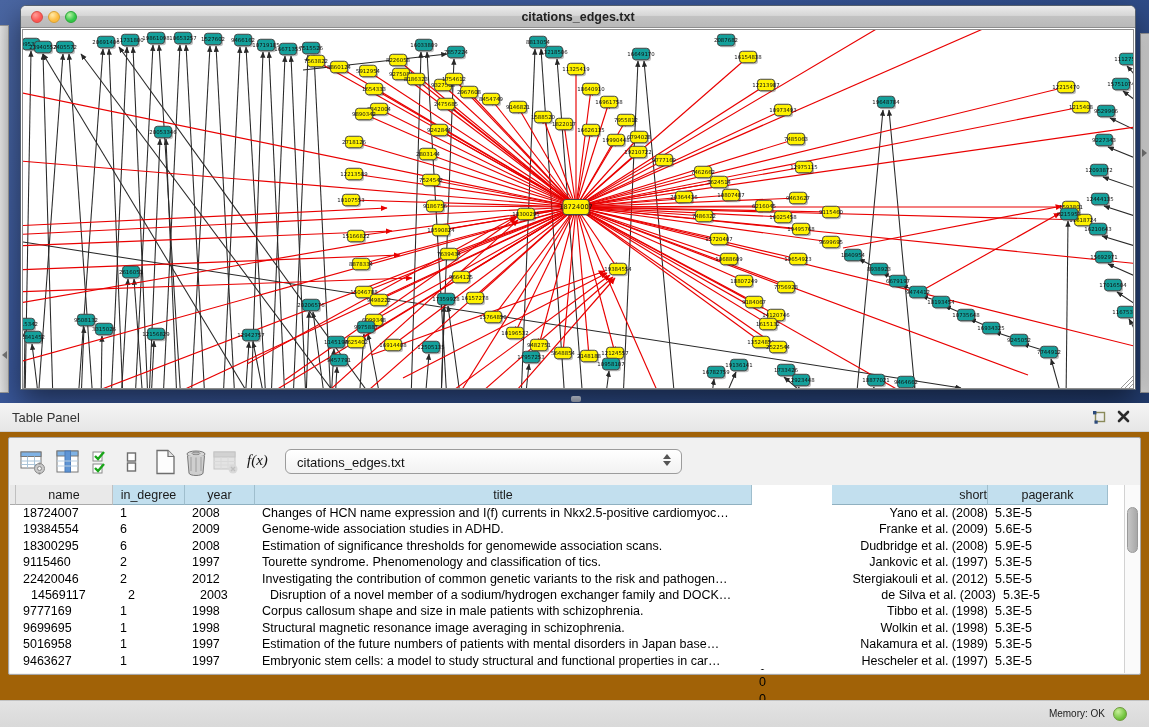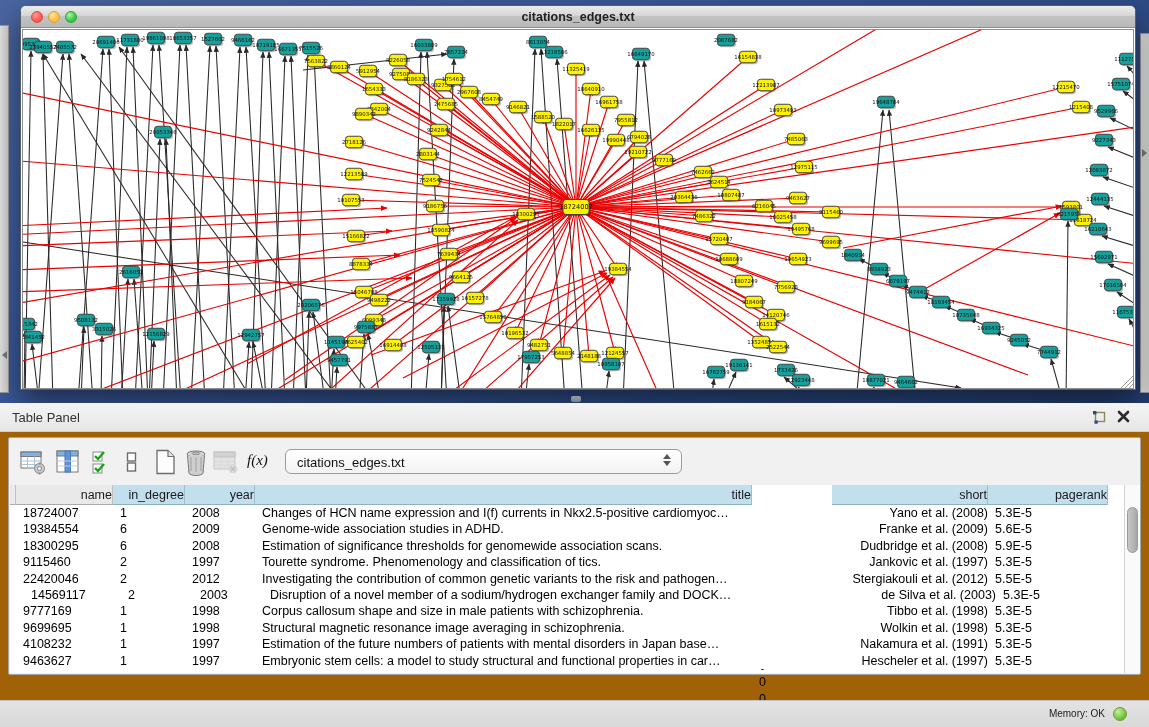--- a/index.html
+++ b/index.html
@@ -46,21 +46,21 @@
   .combo { position:absolute; left:276px; top:11px; width:397px; height:25px; background:linear-gradient(#ffffff,#f2f2f2);
     border:1px solid #9c9c9c; border-radius:6px; box-shadow:inset 0 1px 0 #fff; }
   .combo-text { position:absolute; left:11px; top:5px; font-size:13px; color:#111; }
   .combo-arrows { position:absolute; right:10px; top:4px; }
   .combo-arrows .up { width:0;height:0;border-left:4px solid transparent;border-right:4px solid transparent;border-bottom:5px solid #555; margin-bottom:2px;}
   .combo-arrows .dn { width:0;height:0;border-left:4px solid transparent;border-right:4px solid transparent;border-top:5px solid #555;}
 
   .grid { position:absolute; left:1px; top:47px; width:1115px; height:188px; background:#fff; }
   .hrow { position:absolute; left:0; top:0; height:20px; width:100%; display:flex; }
   .hcell { height:20px; background:#c2dfee; border-right:1px solid #9fbecd; border-bottom:1px solid #8fb0c0;
-    font-size:12.5px; color:#1a1a1a; text-align:right; line-height:20px; overflow:hidden; white-space:nowrap; }
+    font-size:12.5px; color:#1a1a1a; text-align:center; line-height:20px; overflow:hidden; white-space:nowrap; }
   .hcell.gray { background:#e9e9e9; border-right:1px solid #c0c0c0; border-bottom:1px solid #aaa; }
   .trow { position:absolute; left:0; height:16.4px; width:100%; display:flex; background:#fff; }
   .tcell { height:16.4px; font-size:12.5px; color:#000; line-height:16px; padding-left:7px; overflow:hidden; white-space:nowrap; }
   .c0 { width:6px; padding:0; } .c1 { width:97px; } .c2 { width:72px; } .c3 { width:70px; } .c4 { width:497px; }
   .c5 { width:80px;margin-top:38px; } .c6 { width:156px; text-align:right; padding-left:0; } .c7 { width:120px; }
   .vscroll { position:absolute; right:0px; top:47px; width:16px; height:188px; background:#fafafa; border-left:1px solid #d2d2d2; }
   .vthumb { position:absolute; left:2px; top:22px; width:11px; height:46px; background:linear-gradient(90deg,#c6c6c6,#a8a8a8); border-radius:6px; border:1px solid #999; }
 
   
   .tabs { position:absolute; left:50%; transform:translateX(-50%); top:272px; height:21px; display:flex;
@@ -1193,26 +1193,26 @@
             <div class="tcell c1">9699695</div>
             <div class="tcell c2">1</div>
             <div class="tcell c3">1998</div>
             <div class="tcell c4">Structural magnetic resonance image averaging in schizophrenia.</div>
             <div class="tcell c5">0</div>
             <div class="tcell c6">Wolkin et al. (1998)</div>
             <div class="tcell c7">5.3E-5</div>
           </div>
           <div class="trow" style="top: 151.2px;">
             <div class="tcell c0"></div>
-            <div class="tcell c1">4108232</div>
+            <div class="tcell c1">5016958</div>
             <div class="tcell c2">1</div>
             <div class="tcell c3">1997</div>
             <div class="tcell c4">Estimation of the future numbers of patients with mental disorders in Japan base…</div>
             <div class="tcell c5">0</div>
-            <div class="tcell c6">Nakamura et al. (1991)</div>
+            <div class="tcell c6">Nakamura et al. (1989)</div>
             <div class="tcell c7">5.3E-5</div>
           </div>
           <div class="trow" style="top: 167.6px;">
             <div class="tcell c0"></div>
             <div class="tcell c1">9463627</div>
             <div class="tcell c2">1</div>
             <div class="tcell c3">1997</div>
             <div class="tcell c4">Embryonic stem cells: a model to study structural and functional properties in car…</div>
             <div class="tcell c5">0</div>
             <div class="tcell c6">Hescheler et al. (1997)</div>

